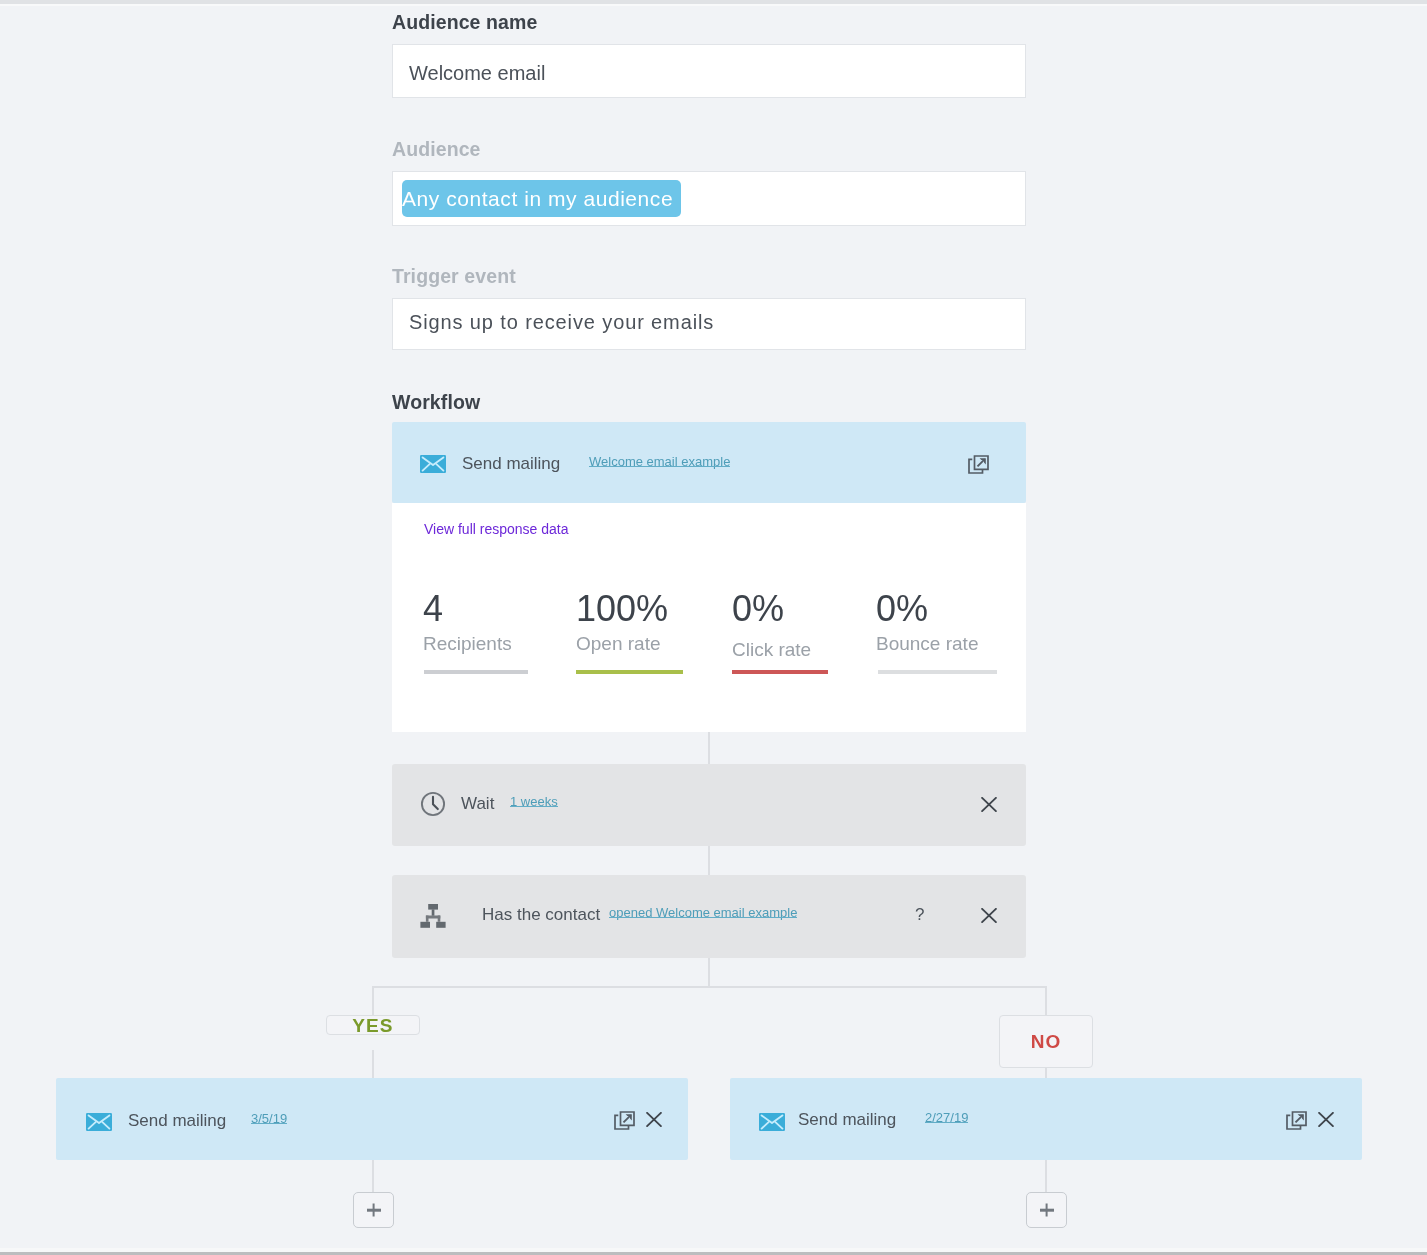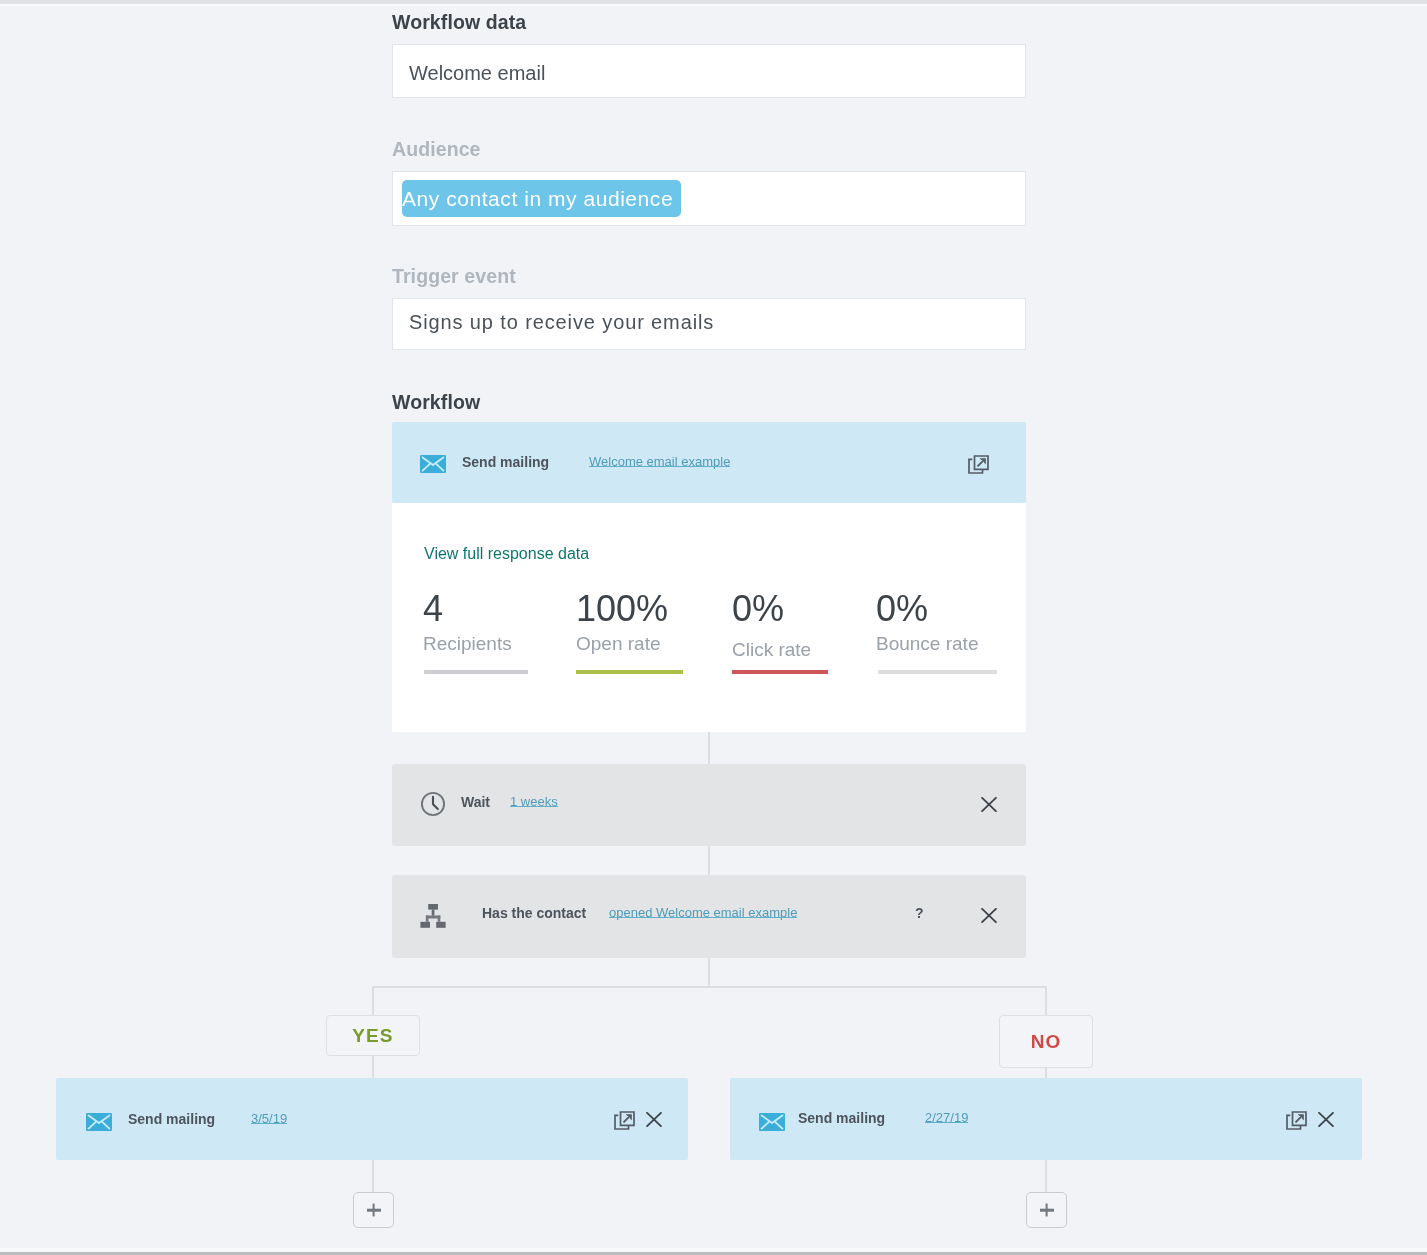--- a/index.html
+++ b/index.html
@@ -22,21 +22,21 @@
   .v{position:absolute;left:409px;font-size:20px;color:#4b5159;white-space:nowrap;line-height:1;}
 
   .pill{position:absolute;background:#6dc5e9;color:#fff;border-radius:5px;
         font-size:21px;letter-spacing:0.55px;white-space:nowrap;display:flex;align-items:center;padding:0 8px 0 0;line-height:1;}
 
   .card{position:absolute;box-sizing:border-box;}
   .blue{background:#cfe8f6;border-radius:2px;}
   .white{background:#ffffff;}
   .grey{background:#e3e4e6;border-radius:3px;}
 
-  .txt{position:absolute;font-size:14px;color:#4d545c;white-space:nowrap;line-height:1;font-weight:bold;}
+  .txt{position:absolute;font-size:17px;color:#4d545c;white-space:nowrap;line-height:1;}
   .lnk{position:absolute;font-size:13px;color:#4e9db8;white-space:nowrap;line-height:1;}
   .lnk u{text-decoration:none;display:inline-block;position:relative;}
   .lnk u:after{content:"";position:absolute;left:0;right:0;bottom:1px;height:1.4px;background:#62adc7;}
 
   .conn{position:absolute;background:#dcdee2;}
 
   .mval{position:absolute;font-size:36px;color:#3d434b;white-space:nowrap;line-height:1;}
   .mlab{position:absolute;font-size:19px;color:#9ba1a8;white-space:nowrap;line-height:1;}
   .mbar{position:absolute;height:4px;}
 
@@ -53,21 +53,21 @@
   .ic{position:absolute;}
   svg{display:block;}
 </style>
 </head>
 <body>
 
 <div class="page">
   <div class="topline"></div>
   <div class="topwhite"></div>
 
-  <div class="flabel" style="top:13px">Workflow data</div>
+  <div class="flabel" style="top:13px">Audience name</div>
   <div class="finput" style="top:44px;height:54px"></div>
   <div class="v" style="top:63px">Welcome email</div>
 
   <div class="flabel muted" style="top:140px">Audience</div>
   <div class="finput" style="top:171px;height:55px"></div>
   <div class="pill" style="left:402px;top:180px;height:37px">Any contact in my audience</div>
 
   <div class="flabel muted" style="top:267px">Trigger event</div>
   <div class="finput" style="top:298px;height:52px"></div>
   <div class="v" style="top:312px;letter-spacing:0.88px">Signs up to receive your emails</div>
@@ -98,21 +98,21 @@
   <div class="ic" style="left:968px;top:455px">
     <svg width="21" height="19" viewBox="0 0 21 19">
       <path d="M6.5 1.0 H20.0 V14.4 H6.5 Z" fill="none" stroke="#545c65" stroke-width="1.7"></path>
       <path d="M9.5 11.4 L16.8 4.1" fill="none" stroke="#545c65" stroke-width="1.9"></path>
       <path d="M11.6 3.2 H17.8 V9.4 L16.0 7.6 V5.0 H13.4 Z" fill="#545c65"></path>
       <path d="M4.3 4.3 H1.0 V18.0 H14.5 V14.7" fill="none" stroke="#545c65" stroke-width="1.7"></path>
     </svg>
   </div>
 
   <div class="card white" style="left:392px;top:503px;width:634px;height:229px"></div>
-  <div class="lnk" style="left:424px;top:546px;font-size:16px;color:#0f766e">View full response data</div>
+  <div class="lnk" style="left:424px;top:522px;font-size:14px;color:#6d28d9">View full response data</div>
 
   <div class="mval" style="left:423px;top:591px">4</div>
   <div class="mlab" style="left:423px;top:634px">Recipients</div>
   <div class="mbar" style="left: 424px; top: 670px; width: 104px; background: rgb(204, 206, 210);"></div>
 
   <div class="mval" style="left:576px;top:591px">100%</div>
   <div class="mlab" style="left:576px;top:634px">Open rate</div>
   <div class="mbar" style="left: 576px; top: 670px; width: 107px; background: rgb(169, 191, 74);"></div>
 
   <div class="mval" style="left:732px;top:591px">0%</div>
@@ -152,21 +152,21 @@
   </div>
   <div class="txt" style="left:482px;top:906px">Has the contact</div>
   <div class="lnk" style="left:609px;top:906px"><u>opened Welcome email example</u></div>
   <div class="txt" style="left:915px;top:906px">?</div>
   <div class="ic" style="left:981px;top:908px">
     <svg width="16" height="15" viewBox="0 0 16 15">
       <path d="M1.1 0.9 L14.9 14.1 M14.9 0.9 L1.1 14.1" fill="none" stroke="#3f454c" stroke-width="1.9" stroke-linecap="round"></path>
     </svg>
   </div>
 
-  <div class="blabel" style="left: 326px; top: 1015px; width: 94px; height: 41px; color: rgb(122, 154, 43); text-align: center;">YES</div>
+  <div class="blabel" style="left: 326px; top: 1015px; width: 94px; height: 20px; color: rgb(122, 154, 43); text-align: center;">YES</div>
   <div class="card blue" style="left:56px;top:1078px;width:632px;height:82px"></div>
   <div class="ic" style="left:86px;top:1113px">
     <svg width="26" height="18" viewBox="0 0 26 18">
       <rect x="0" y="0" width="26" height="18" rx="1.2" fill="#3aadd9"></rect>
       <path d="M2.6 2.4 L13 10.0 L23.4 2.4" fill="none" stroke="#c5ecfc" stroke-width="1.9" stroke-linecap="round" stroke-linejoin="round"></path>
       <path d="M2.6 15.6 L9.6 9.1 M23.4 15.6 L16.4 9.1" fill="none" stroke="#c5ecfc" stroke-width="1.9" stroke-linecap="round"></path>
     </svg>
   </div>
   <div class="txt" style="left:128px;top:1112px">Send mailing</div>
   <div class="lnk" style="left:251px;top:1112px"><u>3/5/19</u></div>

